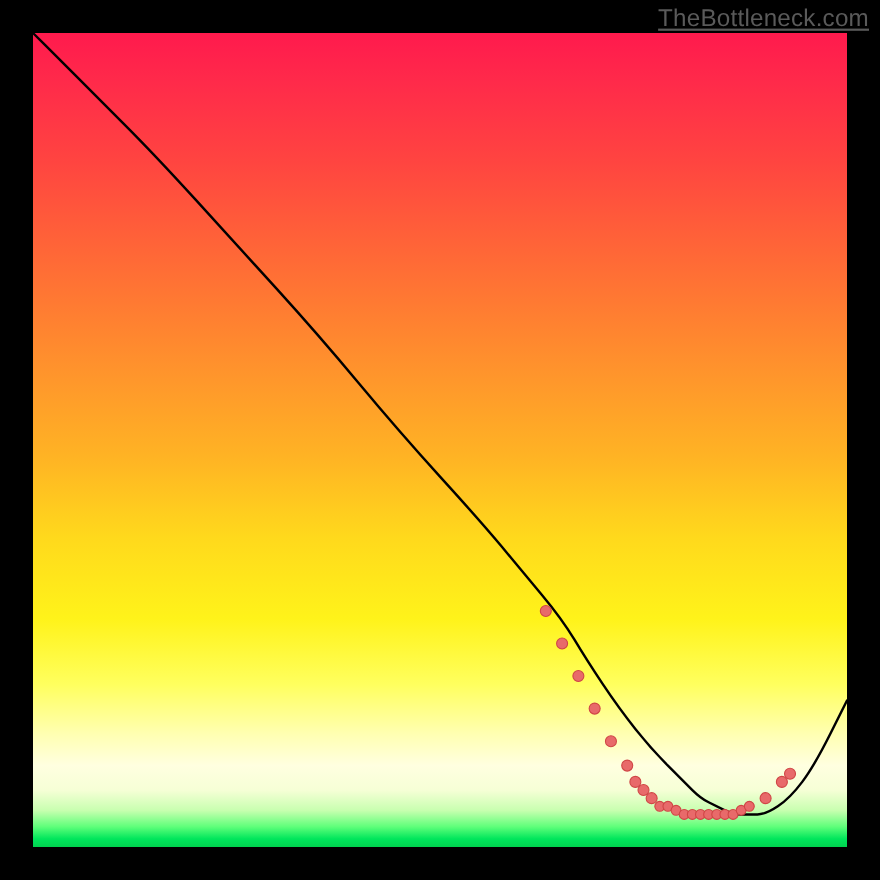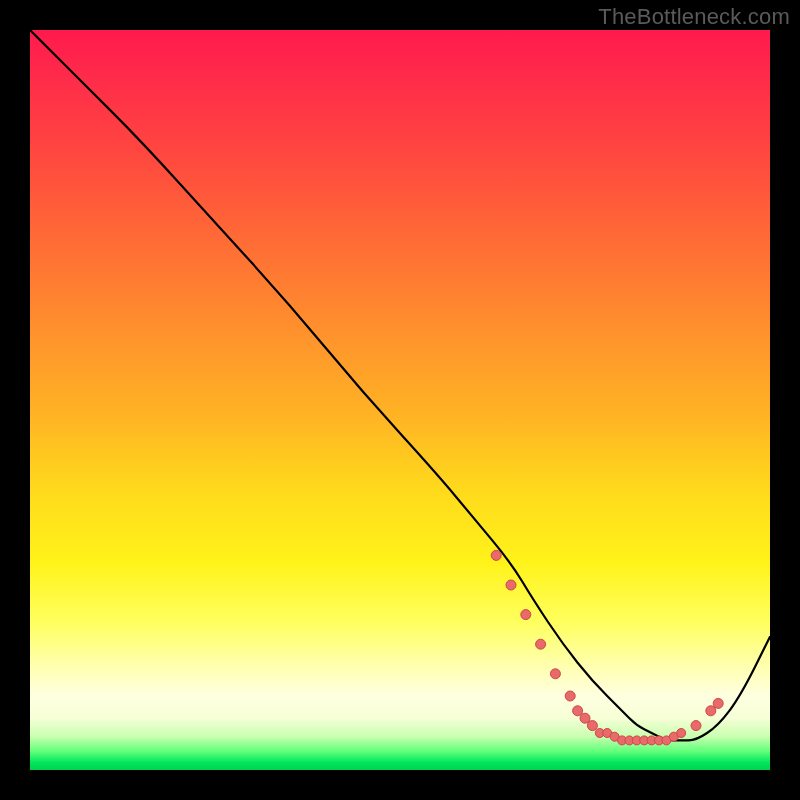--- a/index.html
+++ b/index.html
@@ -19,20 +19,21 @@
   }
   .attribution {
     position: absolute;
     top: 4px;
     right: 10px;
     color: #5a5a5a;
     font-size: 22px;
     font-weight: 500;
     letter-spacing: 0.2px;
     user-select: none;
+    text-decoration: underline;
   }
   .plot-area {
     position: absolute;
     left: 30px;
     top: 30px;
     width: 740px;
     height: 740px;
     
     background: linear-gradient(
       to bottom,

